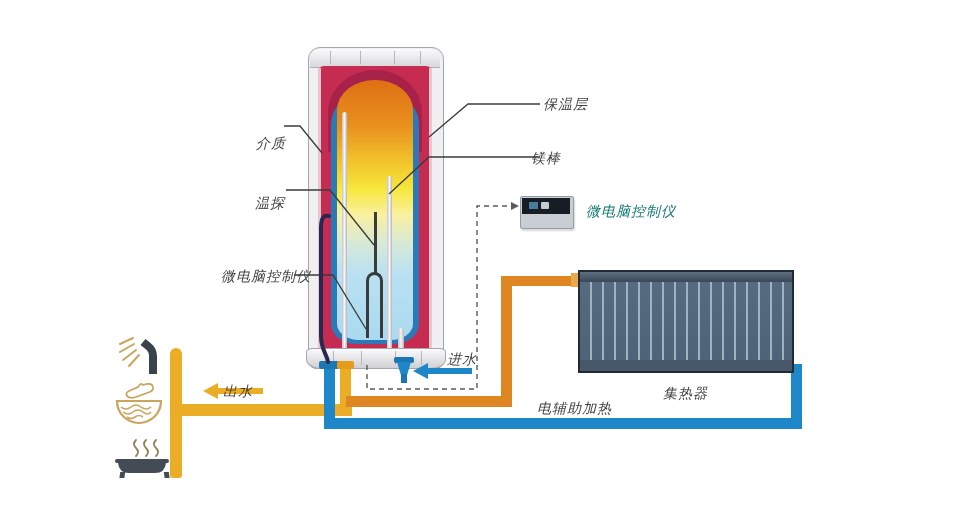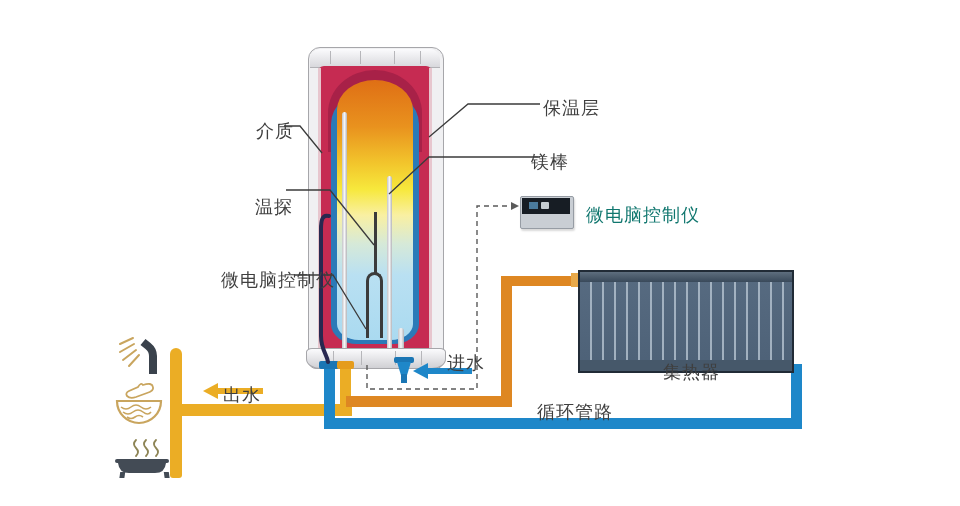--- a/index.html
+++ b/index.html
@@ -1,19 +1,19 @@
 <!DOCTYPE html>
 <html style="--hot-water-pipe: #EBAD25; --circulation-hot-pipe: #DE8722; --cold-pipe: #1E87C9; --insulation-red: #C62B52; --inner-tank-blue: #2B7AB8; --collector-body: #54687E; --label-text: #3F3F3F;"><head>
 <meta charset="utf-8">
 <style>
   html,body{margin:0;padding:0;background:#ffffff;}
   .canvas{position:relative;width:960px;height:506px;background:#ffffff;overflow:hidden;
           font-family:"Liberation Sans", sans-serif;}
   .abs{position:absolute;}
-  .label{position:absolute;font-size:18px;color:var(--label-text,#3F3F3F);letter-spacing:1px;white-space:nowrap;}
+  .label{position:absolute;font-size:14px;color:var(--label-text,#3F3F3F);letter-spacing:1px;white-space:nowrap;font-style:italic;}
   
   .shell{left:308px;top:47px;width:134px;height:320px;background:#F0F0F2;border:1px solid #A6A6AA;border-radius:12px 12px 8px 8px;}
   .lid{left:310px;top:49px;width:130px;height:18px;background:linear-gradient(#FBFBFD,#D8D8DC);border-bottom:1px solid #B2B2B6;border-radius:10px 10px 0 0;}
   .tick{position:absolute;width:1px;height:13px;background:#B6B6BA;top:2px;}
   .insulation{left:318px;top:66px;width:114px;height:286px;background:var(--insulation-red,#C62B52);border-radius:6px 6px 0 0;}
   .pinkstrip{top:68px;width:3px;height:282px;background:#E7C6CE;}
   .dome{left:328px;top:70px;width:94px;height:82px;background:#A82148;border-radius:48px 48px 0 0 / 44px 44px 0 0;}
   .innerwall{left:331px;top:90px;width:88px;height:254px;background:var(--inner-tank-blue,#2B7AB8);border-radius:40px 40px 26px 26px / 34px 34px 20px 20px;}
   .water{left:337px;top:80px;width:76px;height:260px;border-radius:38px 38px 22px 22px / 30px 30px 16px 16px;
          background:linear-gradient(180deg,#DF6F15 0%,#E9921E 18%,#F2C52C 32%,#F7E83C 42%,#F9F0A2 52%,#D6E9D8 63%,#B9E0F2 75%,#AADAF0 100%);}
@@ -146,24 +146,24 @@
       <rect x="217" y="388" width="46" height="6" fill="#EBAD25"></rect>
       <polygon points="218,383 218,399 203,391" fill="#EBAD25"></polygon>
     </g>
 
     <g>
       <rect x="427" y="368" width="45" height="6" fill="#1E87C9"></rect>
       <polygon points="428,363 428,379 413,371" fill="#1E87C9"></polygon>
     </g>
   </svg>
 
-  <div class="label" style="left:256px;top:119px">介质</div>
+  <div class="label" style="left:256px;top:135px">介质</div>
   <div class="label" style="left:255px;top:195px">温探</div>
   <div class="label" style="left:221px;top:268px">微电脑控制仪</div>
   <div class="label" style="left:543px;top:96px">保温层</div>
   <div class="label" style="left:531px;top:150px">镁棒</div>
   <div class="label" style="left:586px;top:203px;color:#0f766e">微电脑控制仪</div>
   <div class="label" style="left:223px;top:383px">出水</div>
   <div class="label" style="left:447px;top:351px">进水</div>
-  <div class="label" style="left:663px;top:360px">集热器</div>
-  <div class="label" style="left:537px;top:400px">循环管路</div>
+  <div class="label" style="left:663px;top:385px">集热器</div>
+  <div class="label" style="left:537px;top:400px">电辅助加热</div>
 
 </div>
 
 </body></html>

